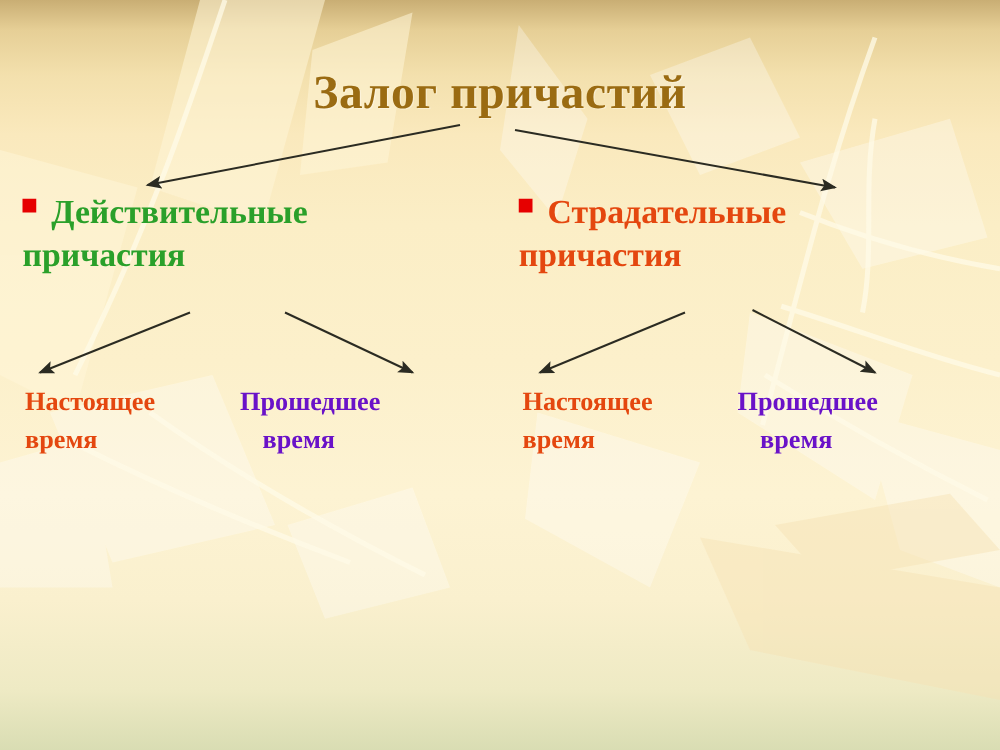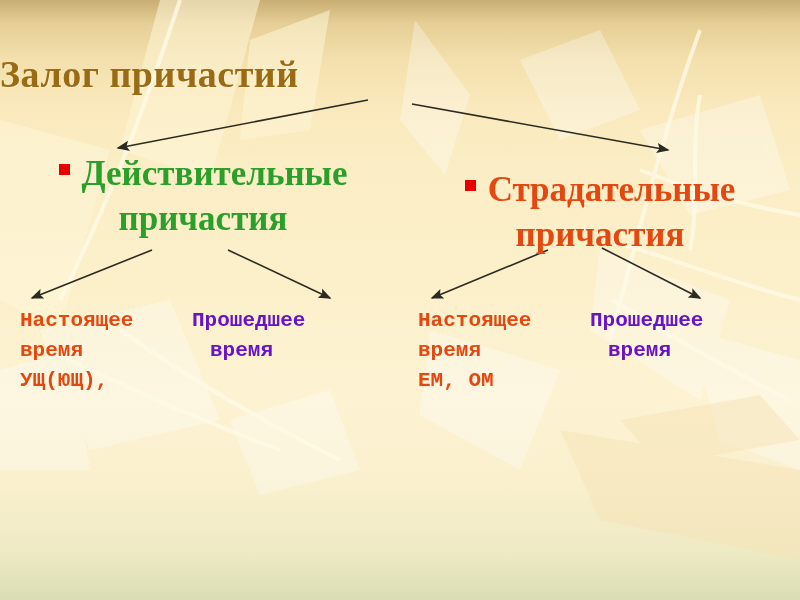--- a/index.html
+++ b/index.html
@@ -35,73 +35,72 @@
     inset: 0;
     pointer-events: none;
   }
 
   
   .title {
     position: absolute;
     top: 52px;
     left: 0;
     width: 100%;
+    text-align: center;
     font-size: 38px;
     font-weight: bold;
     color: #9a6b12;
     letter-spacing: 0.5px;
     text-shadow: 1px 1px 0 rgba(255,255,255,0.35);
   }
 
   
   #arrows {
     position: absolute;
     inset: 0;
     pointer-events: none;
   }
 
   
   .branch {
     position: absolute;
-    font-size: 35px;
+    font-size: 27px;
     font-weight: bold;
     line-height: 1.28;
-    text-align: center;
   }
   .branch .bullet {
     display: inline-block;
     width: 11px;
     height: 11px;
     background: #e60000;
     vertical-align: 0.30em;
     margin-right: 12px;
   }
   .branch-line2 { display: block; }
 
   .branch-left {
     left: 18px;
     top: 152px;
     width: 370px;
     color: #2aa02a;
   }
   .branch-right {
     left: 415px;
-    top: 168px;
+    top: 152px;
     width: 370px;
     color: #e4470f;
   }
 
   
   .leafcol {
     position: absolute;
     font-size: 21px;
     font-weight: bold;
     line-height: 1.44;
     white-space: nowrap;
-    font-family: Liberation Mono, monospace;
   }
   .tense-present { color: #e4470f; }
   .tense-past    { color: #6a12c8; }
 
   .col-a { left: 20px;  top: 306px; }
   .col-b { left: 192px; top: 306px; }
   .col-c { left: 418px; top: 306px; }
   .col-d { left: 590px; top: 306px; }
 
   .suffix-row { display: block; }
@@ -175,32 +174,30 @@
   </div>
 
   <div class="branch branch-right">
     <span class="bullet"></span><span>Страдательные</span>
     <span class="branch-line2">причастия</span>
   </div>
 
   <div class="leafcol col-a tense-present">
     <span class="suffix-row">Настоящее</span>
     <span class="suffix-row">время</span>
-    <span class="suffix-row">УЩ(ЮЩ),</span>
   </div>
 
   <div class="leafcol col-b tense-past">
     <span class="suffix-row">Прошедшее</span>
     <span class="suffix-row suffix-indent">время</span>
   </div>
 
   <div class="leafcol col-c tense-present">
     <span class="suffix-row">Настоящее</span>
     <span class="suffix-row">время</span>
-    <span class="suffix-row">ЕМ, ОМ</span>
   </div>
 
   <div class="leafcol col-d tense-past">
     <span class="suffix-row">Прошедшее</span>
     <span class="suffix-row suffix-indent">время</span>
   </div>
 
 </div>
 
 </body></html>

